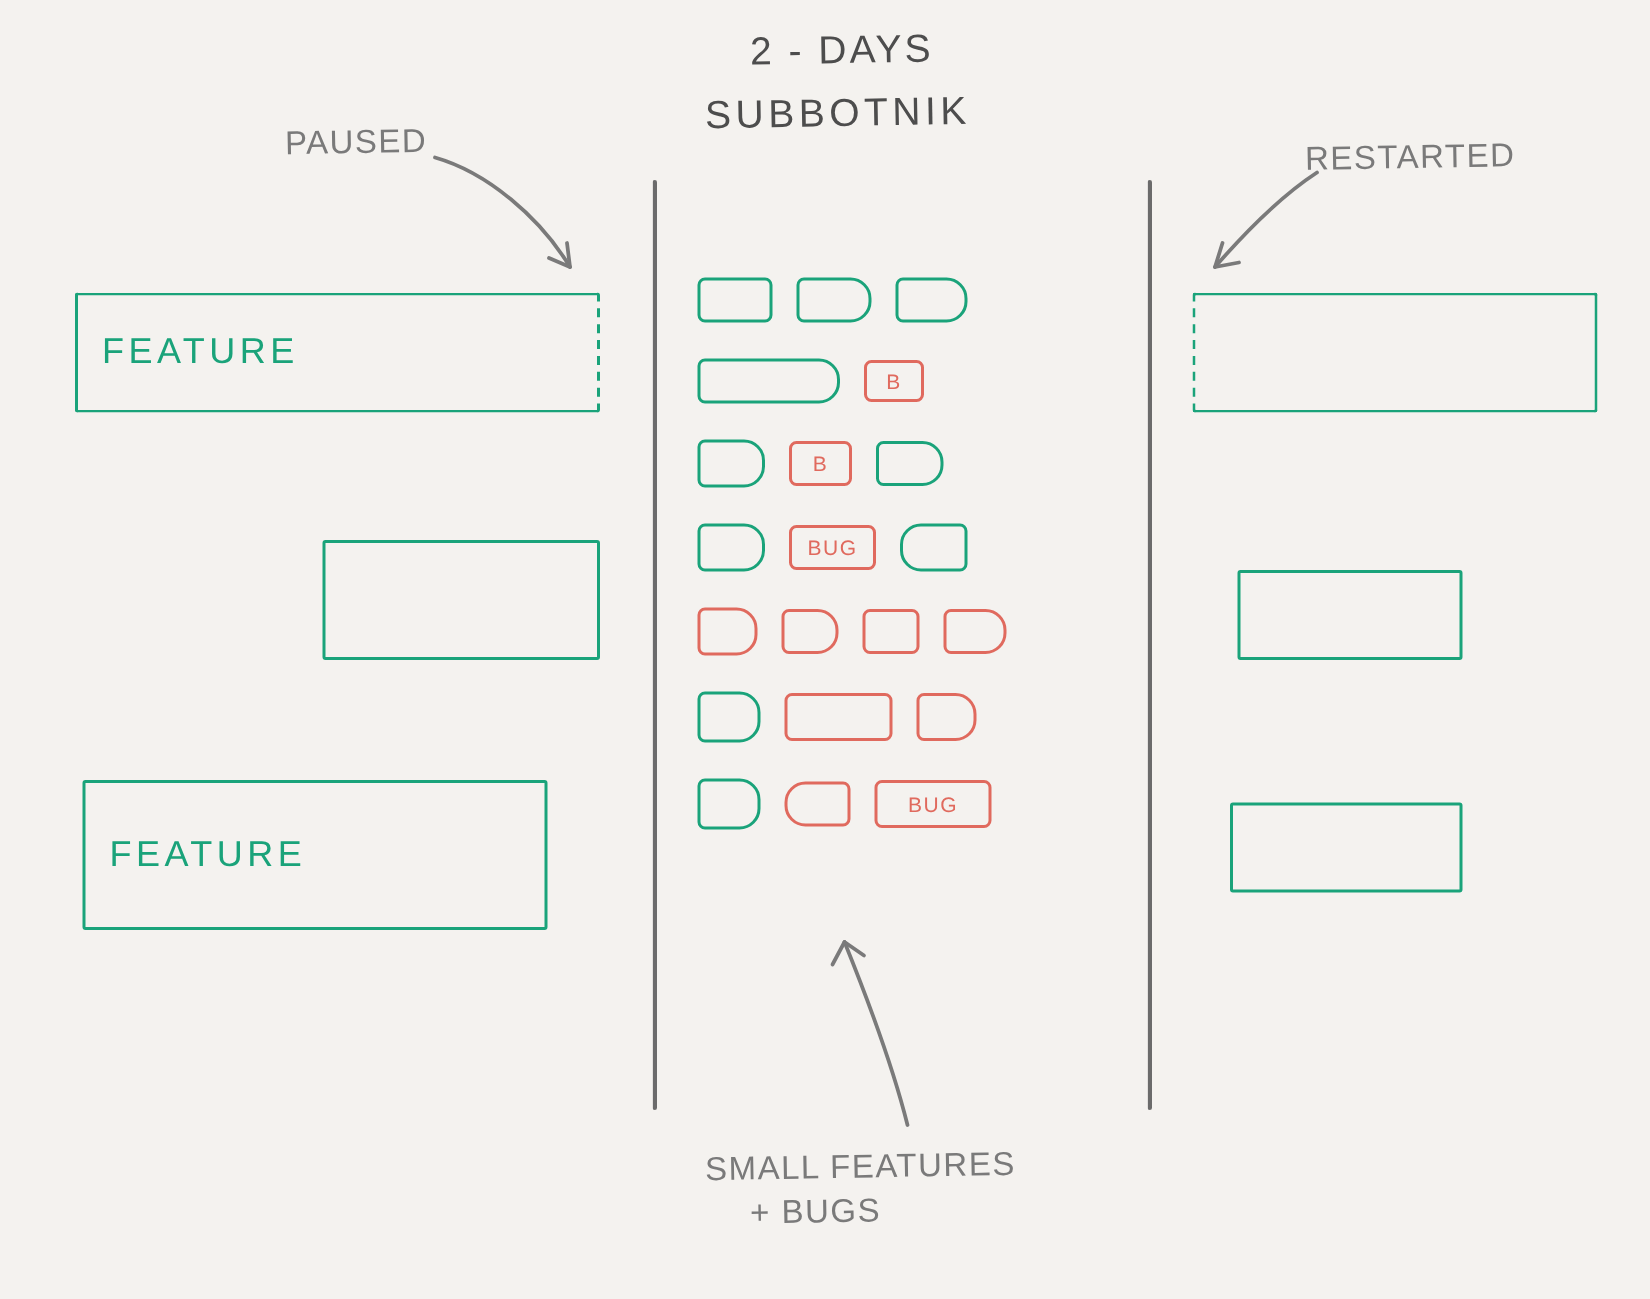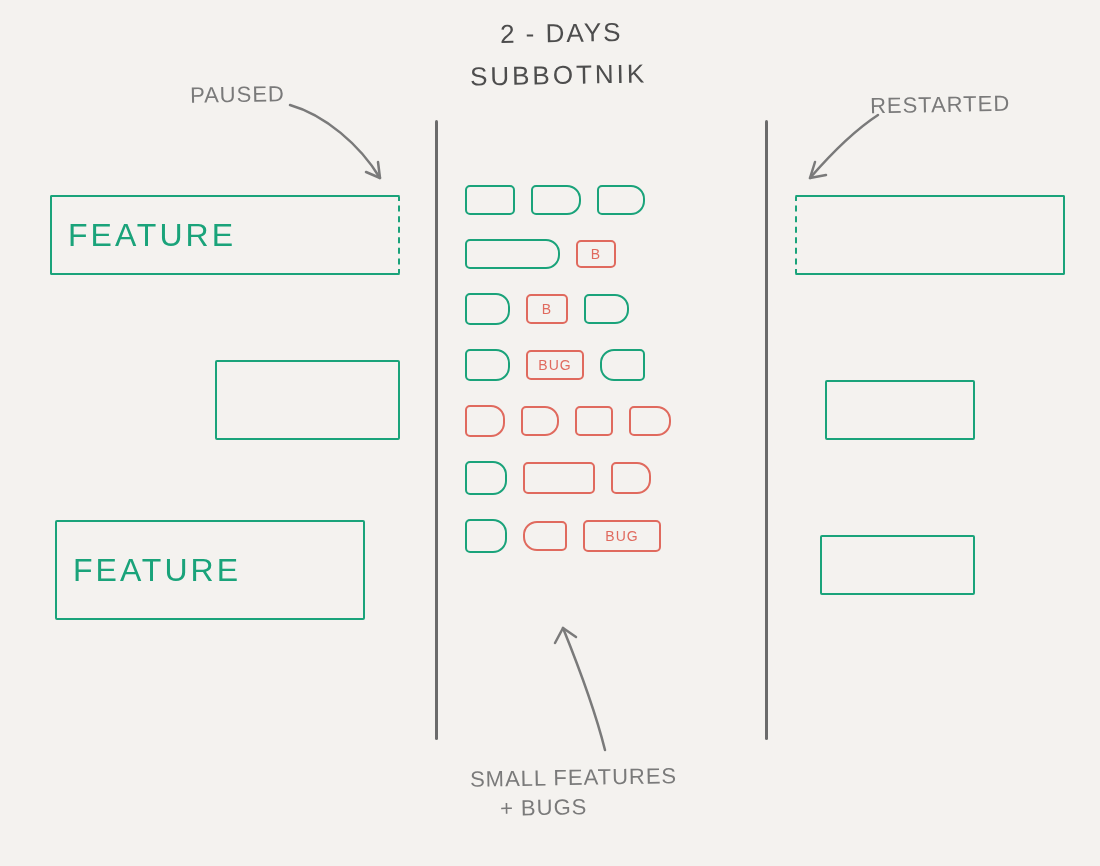--- a/index.html
+++ b/index.html
@@ -31,21 +31,21 @@
   .note.dark {
     color: #4d4d4d;
     font-size: 26px;
     letter-spacing: 2px;
   }
 
   
   .feature {
     border: 2.5px solid #1aa37a;
     color: #1aa37a;
-    font-size: 32px;
+    font-size: 24px;
     letter-spacing: 3px;
     display: flex;
     align-items: center;
     padding-left: 16px;
     border-radius: 2px;
     background: transparent;
     box-sizing: border-box;
   }
   .feature.dashed-right {
     border-right-style: dashed;

